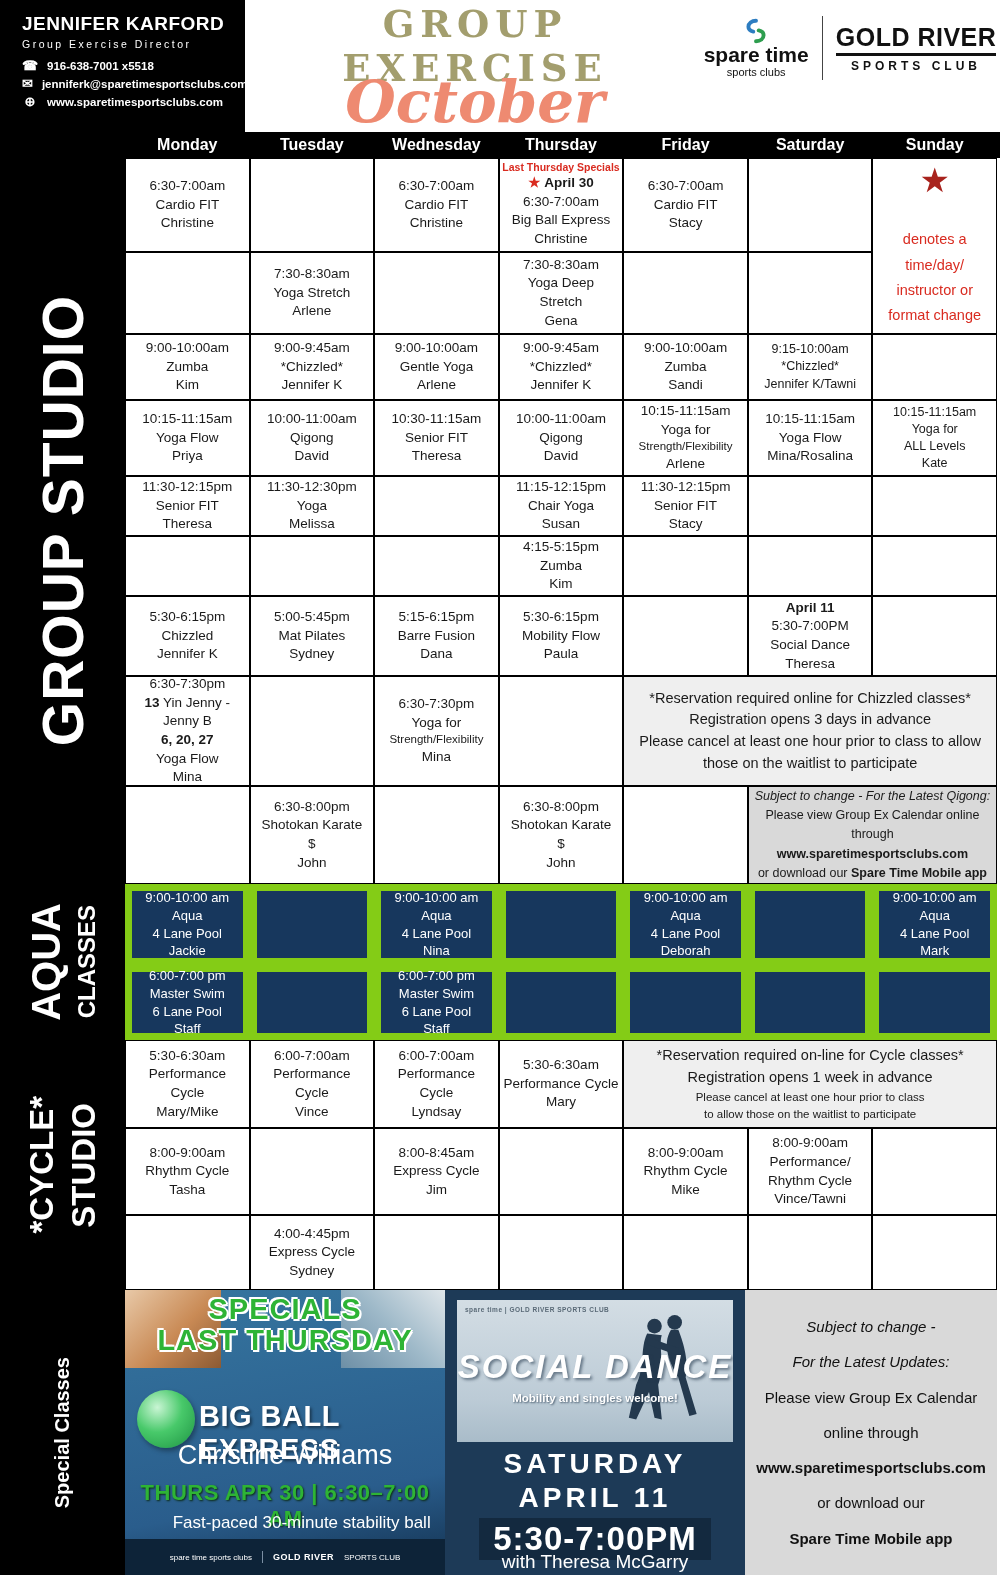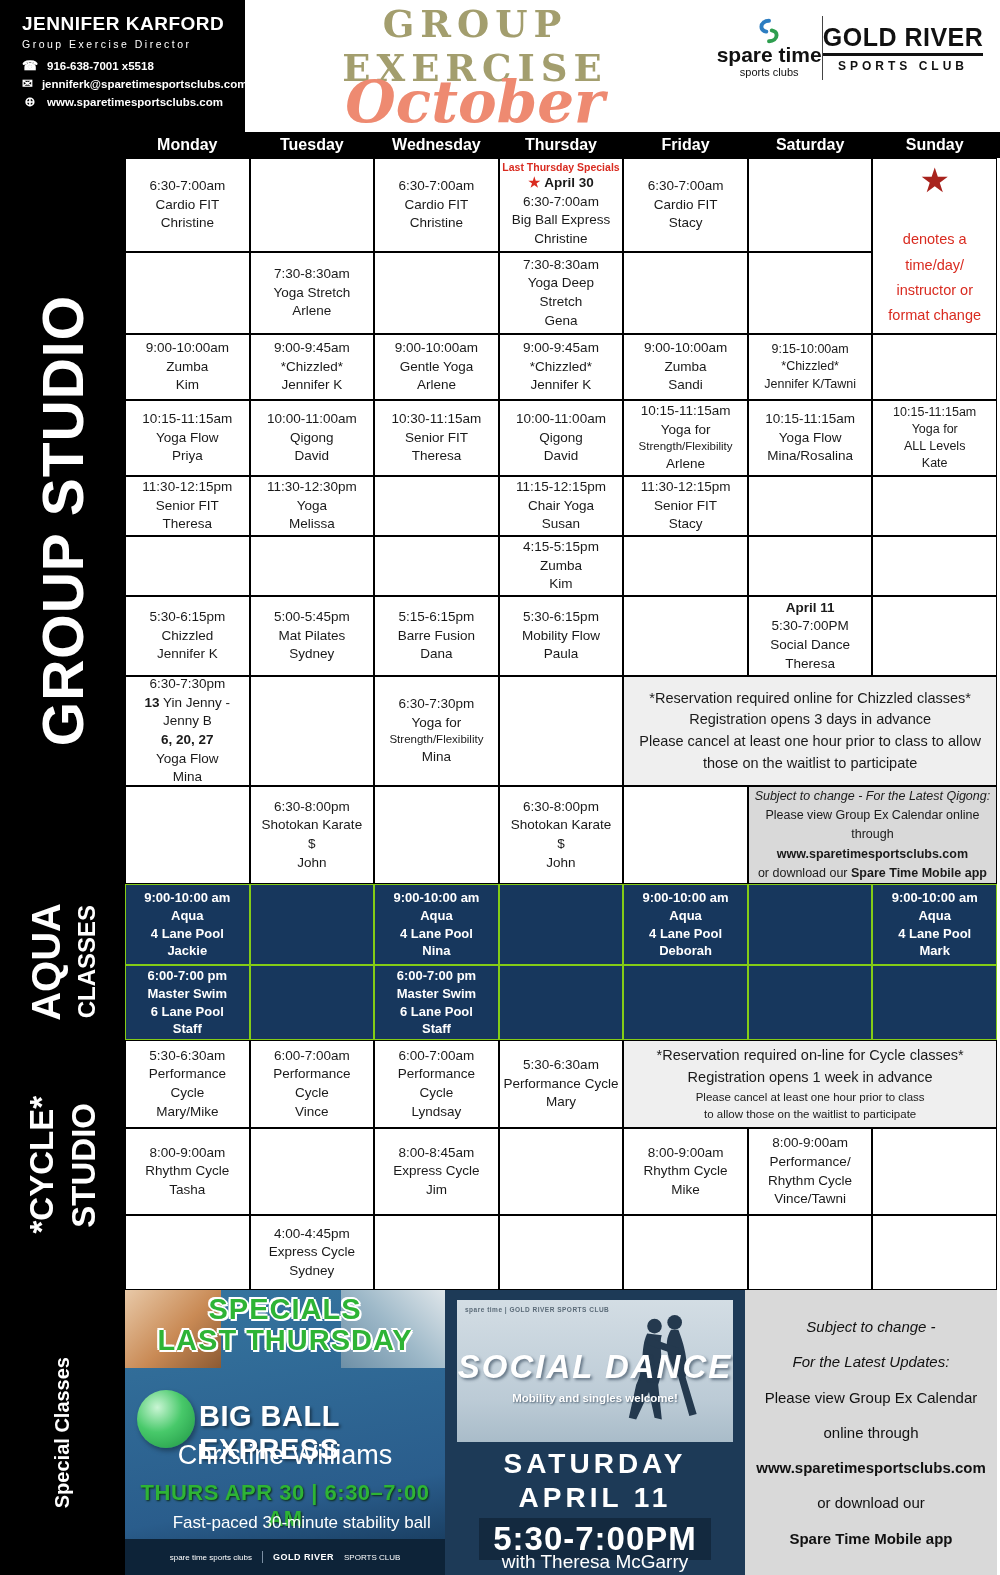--- a/index.html
+++ b/index.html
@@ -17,21 +17,21 @@
   .c-role{font-size:10.5px;letter-spacing:2.5px;margin-top:3px;margin-bottom:8px;}
   .c-item{display:flex;align-items:center;gap:9px;font-size:11.5px;font-weight:bold;margin-top:3px;}
   .c-ico{width:16px;text-align:center;font-size:13px;}
 
   .title{position:absolute;left:245px;top:2px;width:460px;text-align:center;}
   .title-main{font-family:"DejaVu Serif","Liberation Serif",serif;font-size:37px;letter-spacing:6px;
               color:var(--olive);font-weight:600;}
   .title-april{font-family:"DejaVu Serif","Liberation Serif",serif;font-style:italic;font-weight:bold;
                font-size:58px;color:var(--coral);margin-top:-18px;line-height:1.05;}
 
-  .brand{position:absolute;left:703px;top:16px;width:294px;display:flex;align-items:center;justify-content:center;color:#111;}
+  .brand{position:absolute;left:703px;top:16px;width:294px;display:flex;align-items:center;justify-content:center;gap:13px;color:#111;}
   .spare{display:flex;flex-direction:column;align-items:center;}
   .spare-name{font-size:21px;font-weight:bold;line-height:1.05;}
   .spare-sub{font-size:11px;}
   .brand-divider{width:1px;height:64px;background:#444;}
   .gold{display:flex;flex-direction:column;align-items:center;}
   .gold-name{font-size:25px;font-weight:900;letter-spacing:.5px;border-bottom:3px solid #111;padding-bottom:1px;}
   .gold-sub{font-size:12px;font-weight:bold;letter-spacing:4px;margin-top:3px;}
 
   
   .dayband{position:absolute;left:0;top:132px;width:1000px;height:26px;background:#000;}
@@ -64,21 +64,21 @@
   .b{font-weight:bold;}
   .i{font-style:italic;}
   .smline{font-size:11.5px;}
   .smcell{font-size:12.5px;}
   .red{color:var(--red);}
   .rsmall{font-size:10.5px;font-weight:bold;color:var(--red);line-height:1.2;}
   .bigstar{color:#a8231d;font-size:34px;line-height:1;margin-bottom:30px;}
   .redtext{color:var(--red);font-size:14.5px;line-height:1.75;}
   .note{background:var(--note-gray);font-size:14.5px;line-height:1.5;}
   .gnote{background:var(--dark-gray);font-size:12.5px;line-height:1.55;}
-  #aqua .cell{border:1px solid #84cc16;background:var(--navy);color:#fff;font-weight:bold;font-size:13px;}
+  #aqua .cell{border:7px solid #84cc16;background:var(--navy);color:#fff;font-weight:normal;font-size:13px;}
 
   
   #special{position:absolute;left:125px;top:1290px;width:872px;height:285px;display:flex;}
 
   #promo1{position:relative;width:320px;height:285px;background:linear-gradient(170deg,#35759f 0%,#2a5d8c 70%,#12304e 100%);overflow:hidden;}
   .p1-photo{position:absolute;top:0;height:78px;}
   .p1-photo-l{left:0;width:96px;background:linear-gradient(135deg,#e8c9a8 0%,#c98a55 55%,#8c5a33 100%);}
   .p1-photo-r{right:0;width:104px;background:linear-gradient(225deg,#dfe6ea 0%,#9db8c8 50%,#6d8fa6 100%);}
   .p1-head{position:absolute;top:4px;left:0;width:100%;text-align:center;z-index:2;}
   .p1-h1{font-size:29px;font-weight:900;color:var(--green);letter-spacing:1px;line-height:1.06;

